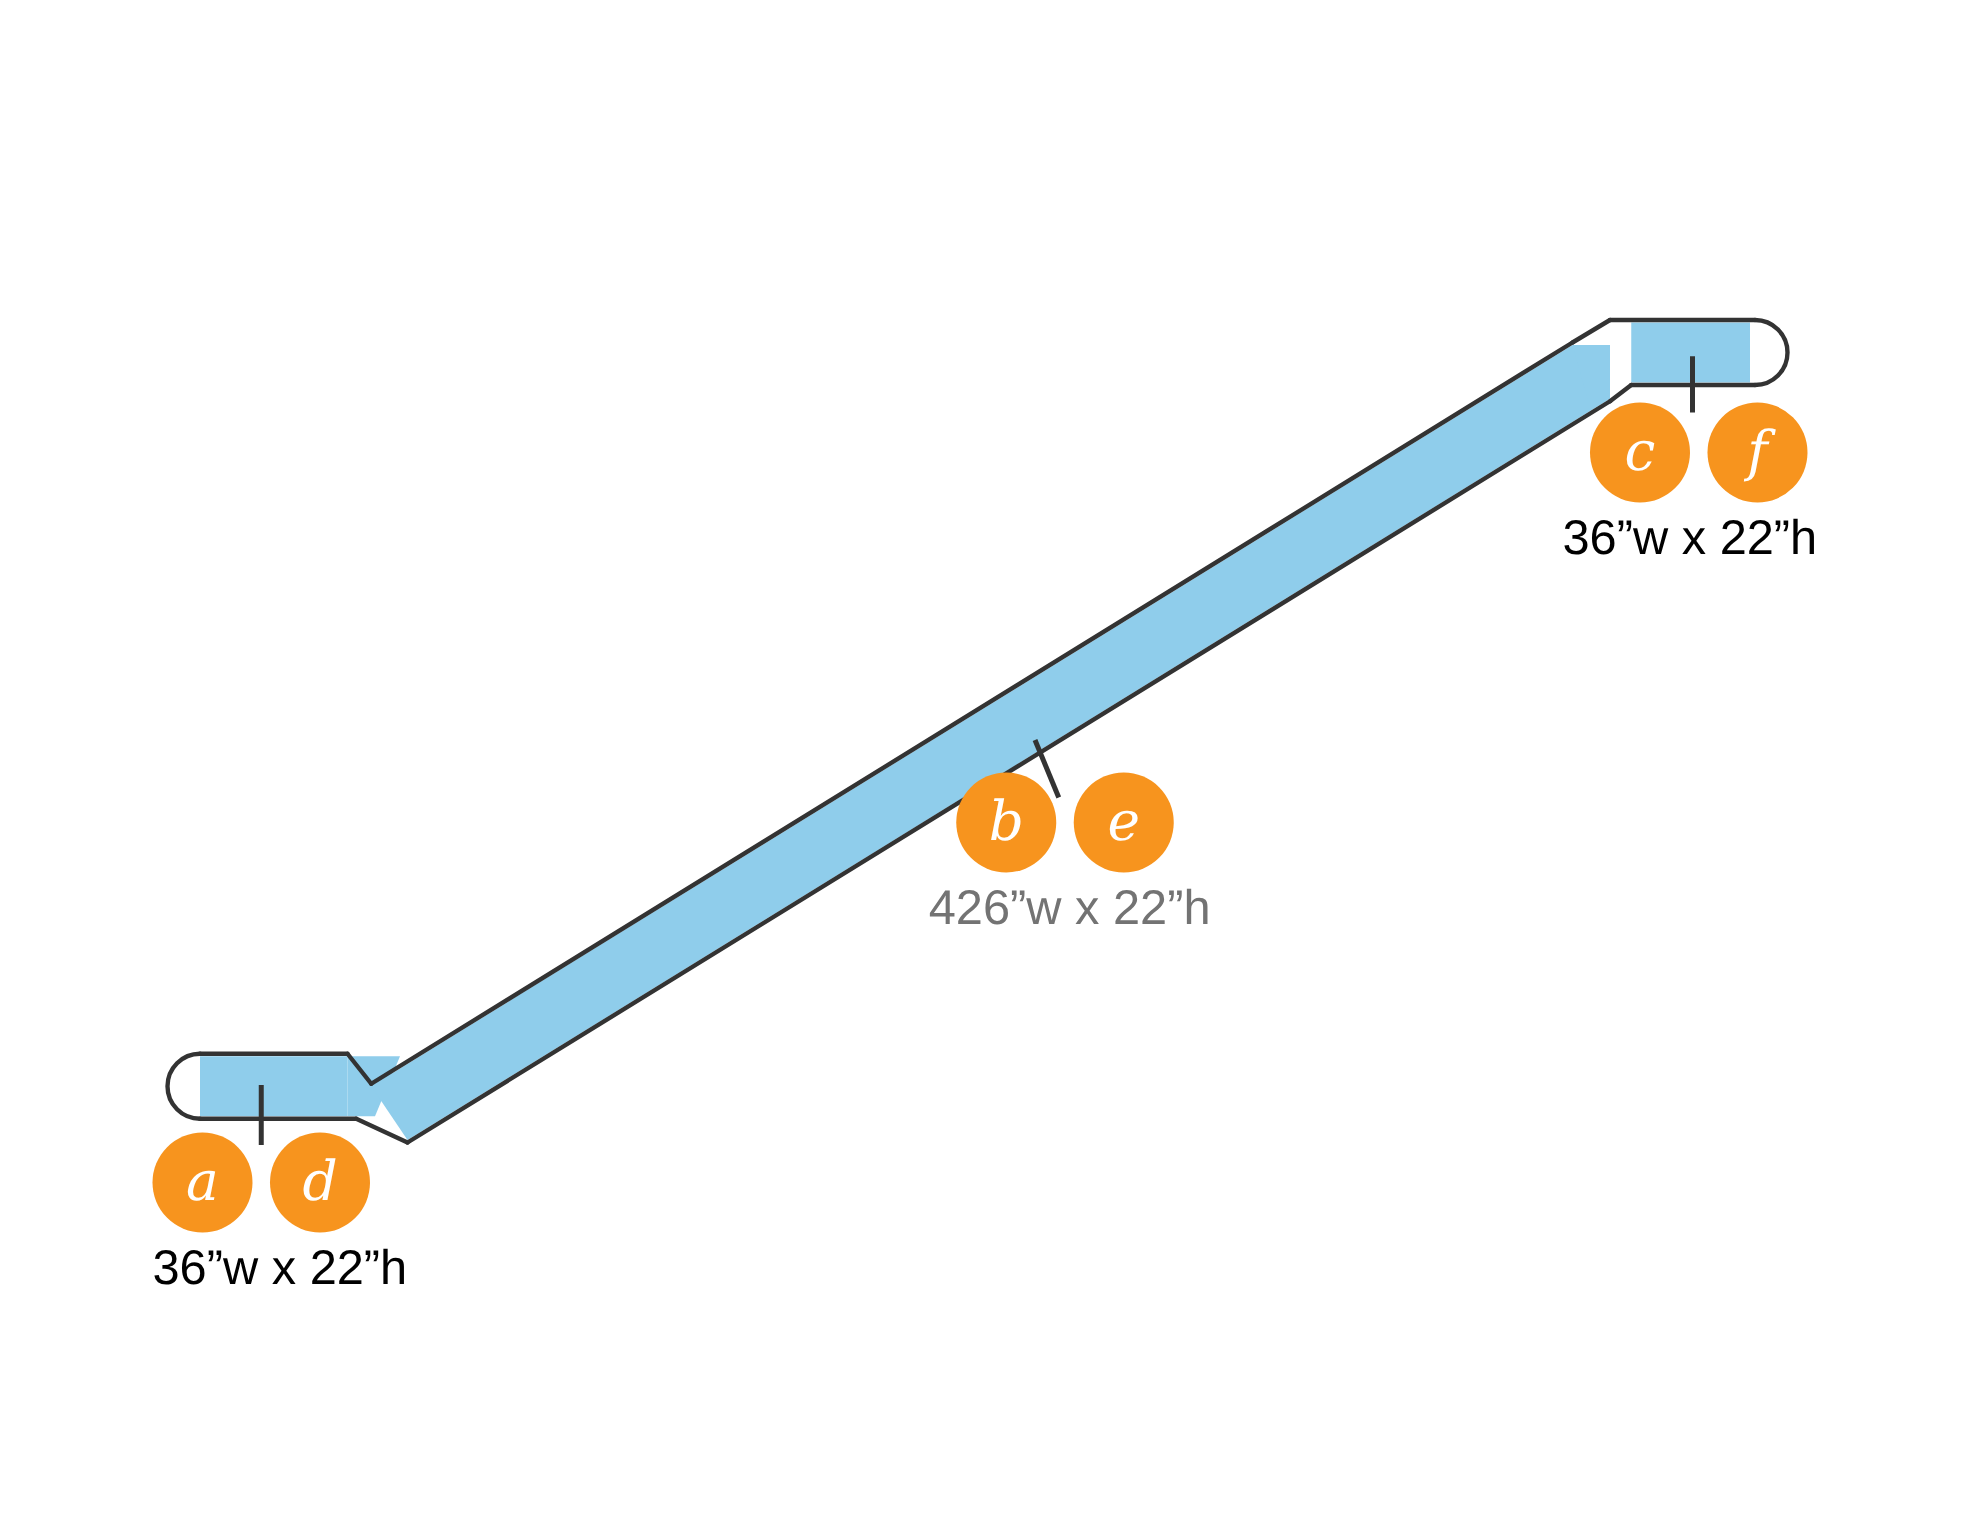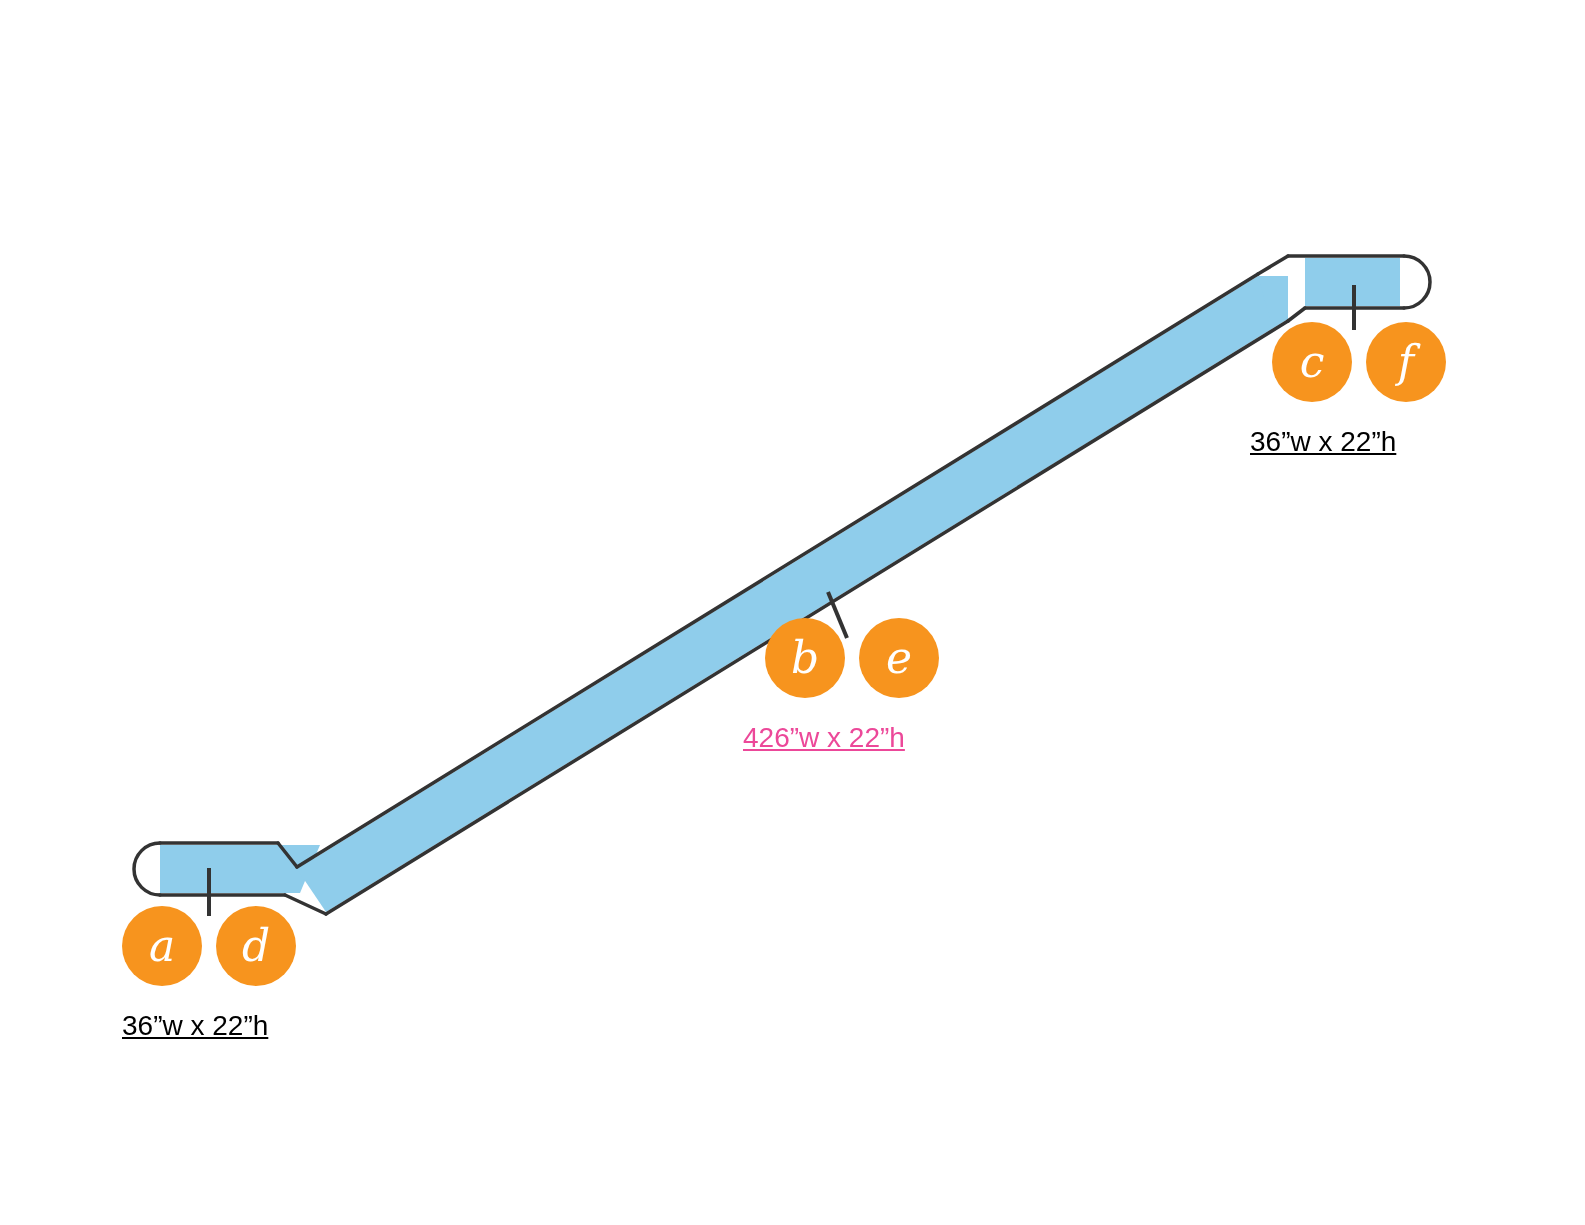--- a/index.html
+++ b/index.html
@@ -46,27 +46,26 @@
     color: #ffffff;
     font-family: "DejaVu Serif", serif;
     font-style: italic;
     font-weight: 300;
     font-size: 44px;
     line-height: 1;
     letter-spacing: 0;
     user-select: none;
   }
   .dim-label {
-    margin-top: 24px;
+    margin-top: 7px;
     color: #000000;
     font-family: "Liberation Sans", sans-serif;
-    font-size: 28px;
+    font-size: 39px;
     font-weight: 400;
     white-space: nowrap;
-    text-decoration: underline;
   }
   .callout-left  { left: 122px;  top: 906px; }
   .callout-mid   { left: 765px;  top: 618px; }
   .callout-right { left: 1272px; top: 322px; }
   .callout-mid .dim-label   { margin-left: -22px; }
   .callout-right .dim-label { margin-left: -22px; }
 </style>
 </head>
 <body>
 
@@ -127,21 +126,21 @@
       <div class="badge" style="background: rgb(247, 148, 30); color: rgb(255, 255, 255);">d</div>
     </div>
     <div class="dim-label" style="color: rgb(0, 0, 0);">36”w x 22”h</div>
   </div>
 
   <div class="callout callout-mid">
     <div class="badge-row">
       <div class="badge" style="background: rgb(247, 148, 30); color: rgb(255, 255, 255);">b</div>
       <div class="badge" style="background: rgb(247, 148, 30); color: rgb(255, 255, 255);">e</div>
     </div>
-    <div class="dim-label" style="color: #ec4899;">426”w x 22”h</div>
+    <div class="dim-label" style="color: #737373;">426”w x 22”h</div>
   </div>
 
   <div class="callout callout-right">
     <div class="badge-row">
       <div class="badge" style="background: rgb(247, 148, 30); color: rgb(255, 255, 255);">c</div>
       <div class="badge" style="background: rgb(247, 148, 30); color: rgb(255, 255, 255);">f</div>
     </div>
     <div class="dim-label" style="color: rgb(0, 0, 0);">36”w x 22”h</div>
   </div>
 

